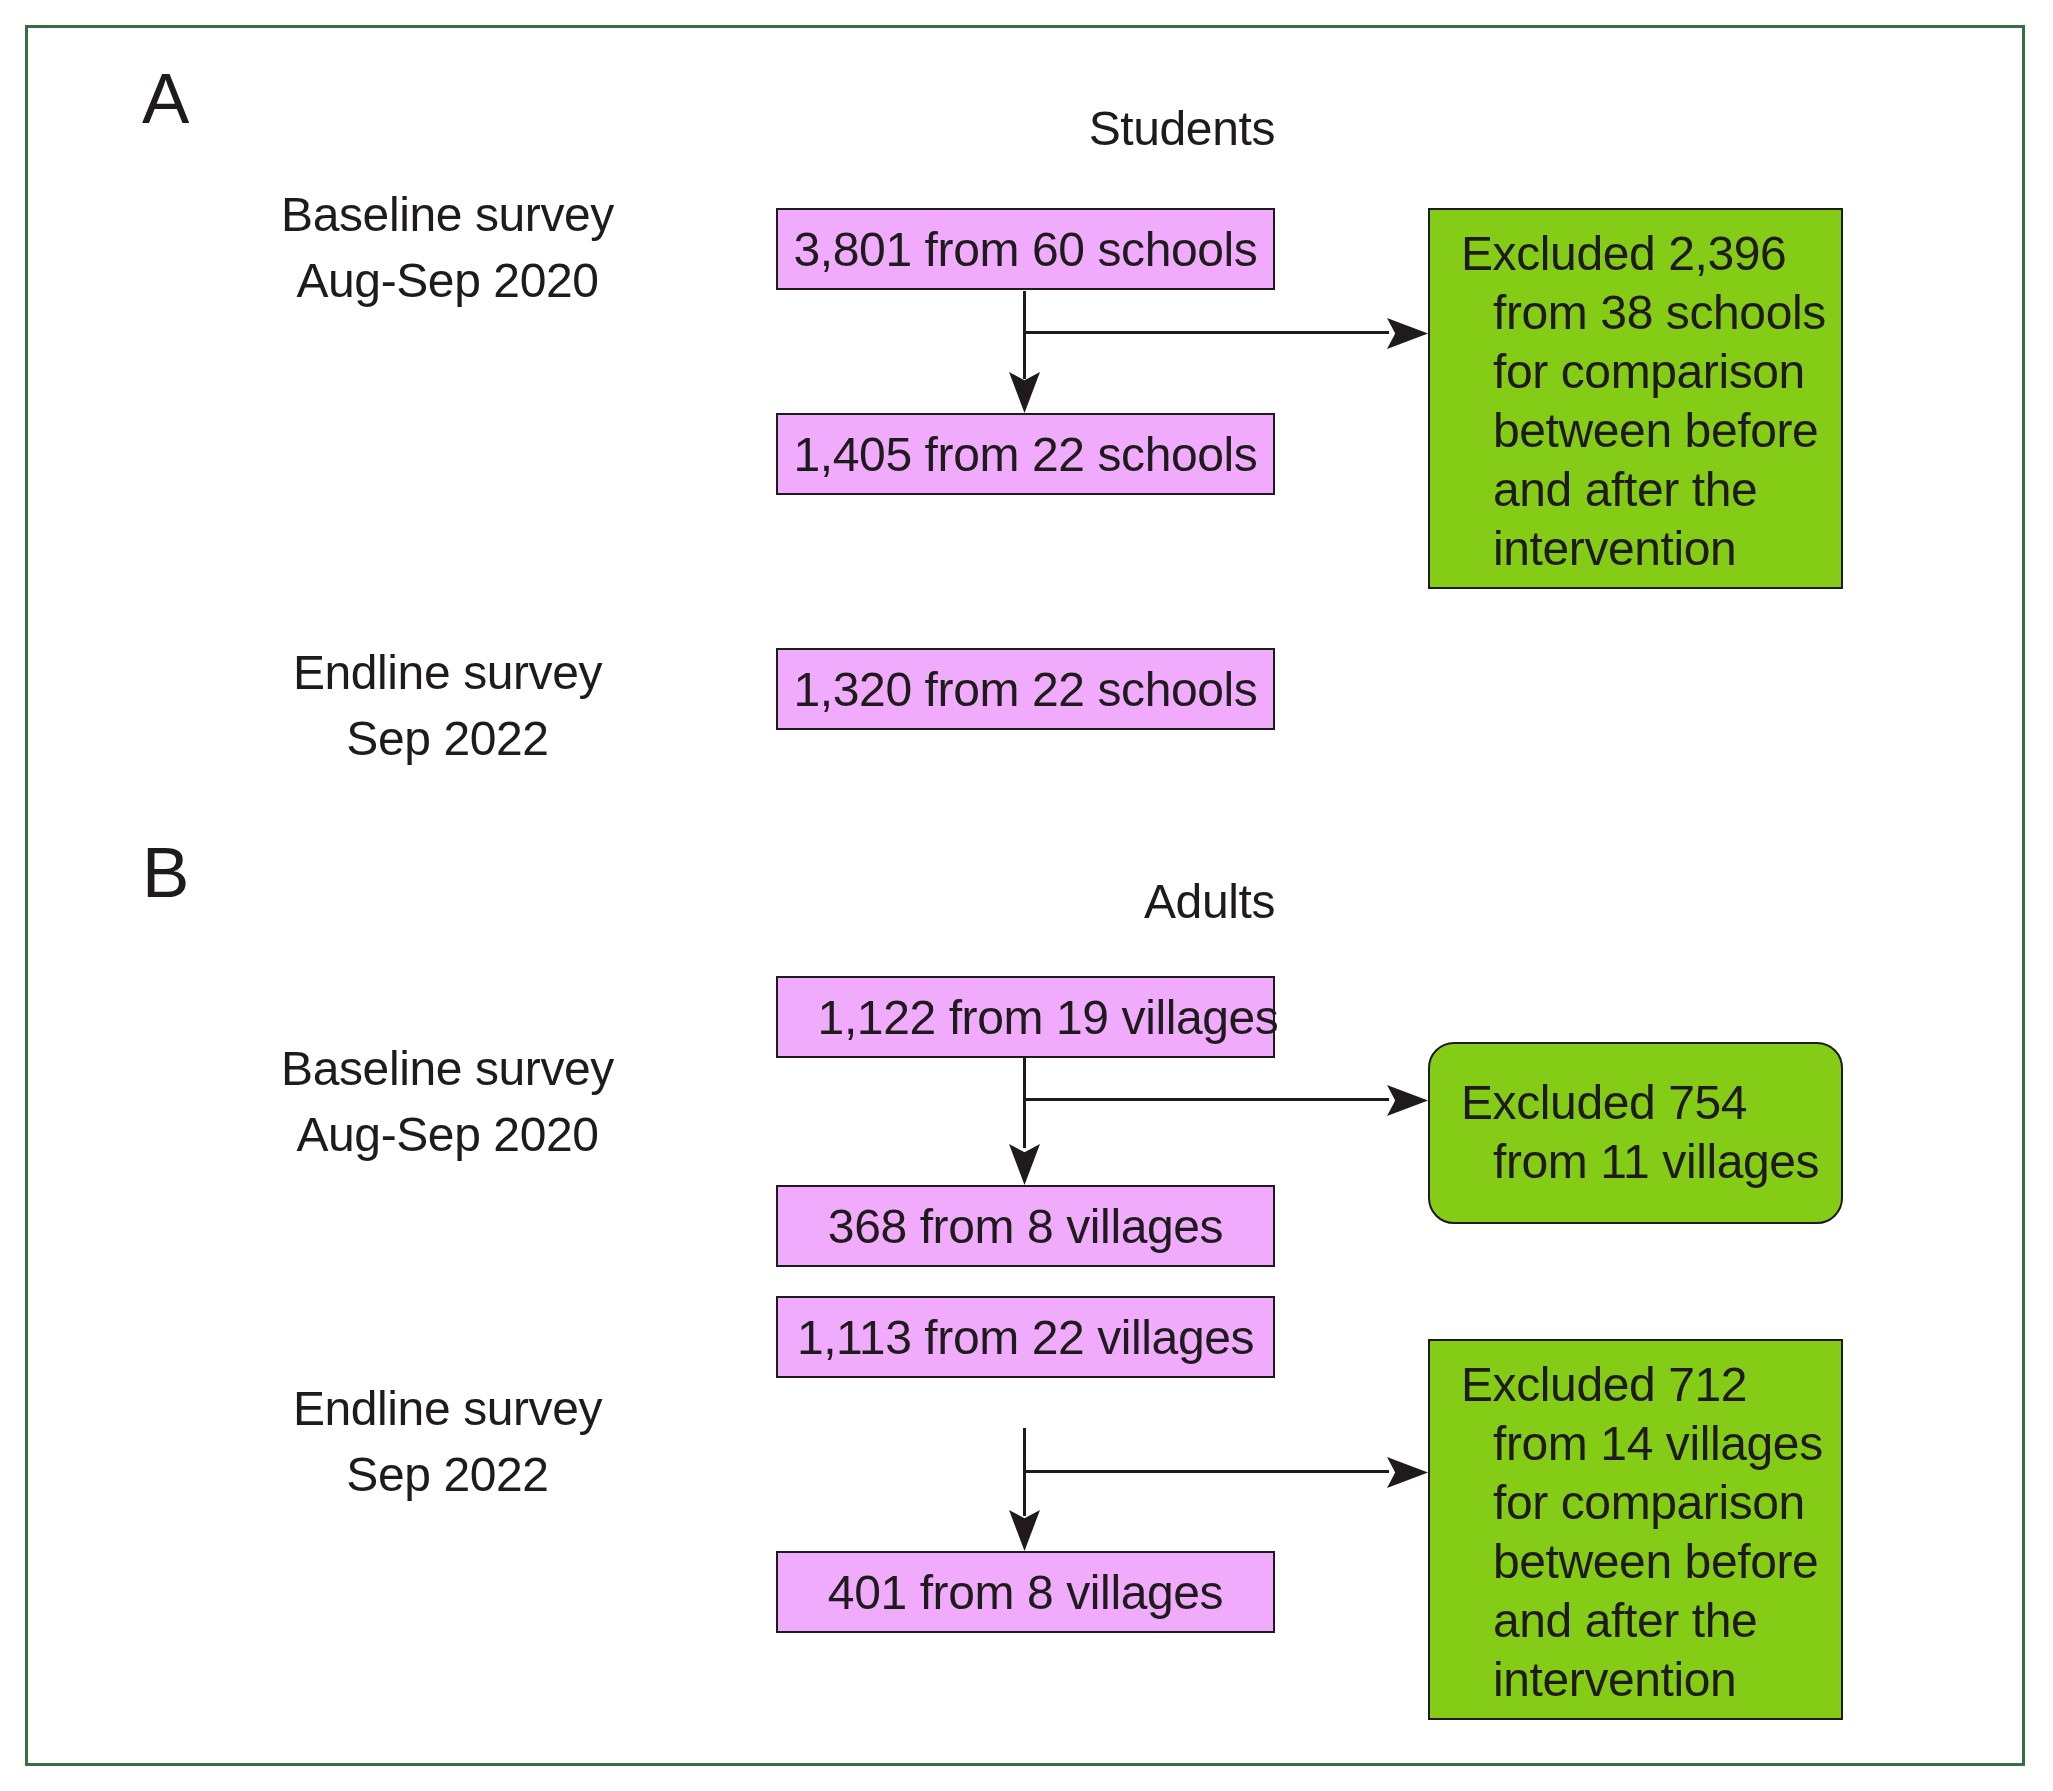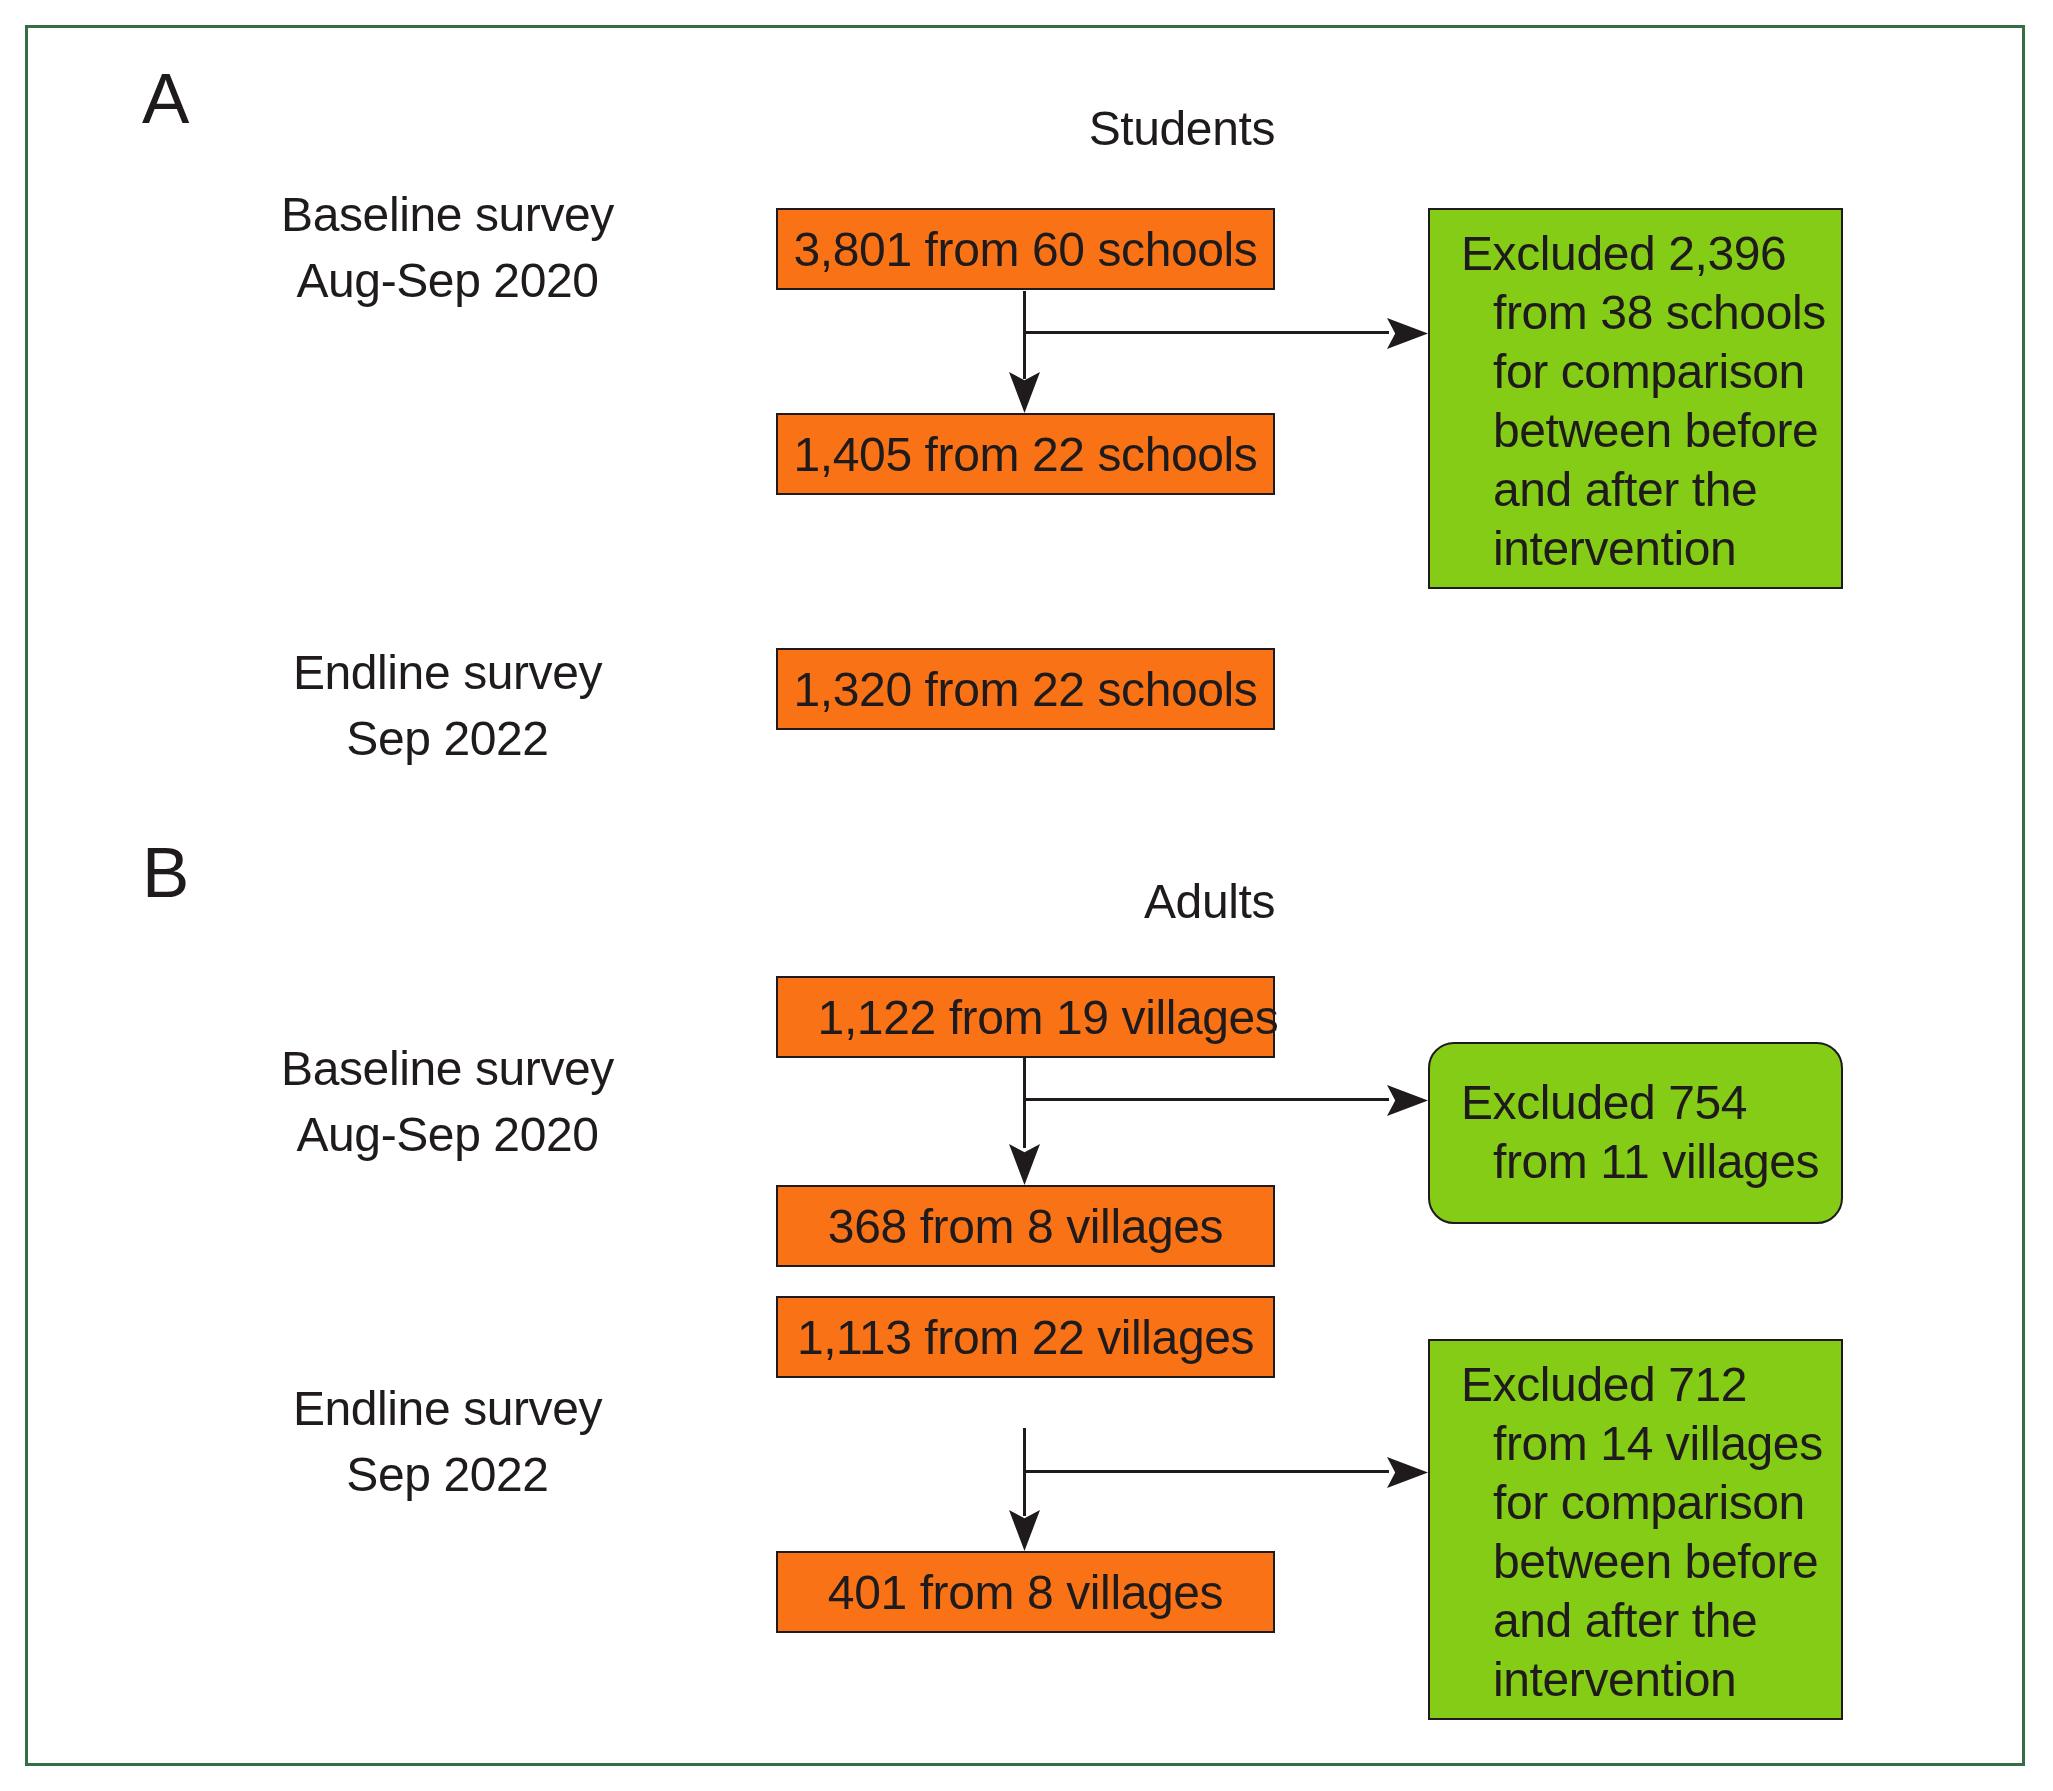--- a/index.html
+++ b/index.html
@@ -48,21 +48,21 @@
     line-height:66px;
     letter-spacing:-0.4px;
   }
   .flow-box{
     position:absolute;
     left:776px;
     width:499px;
     height:82px;
     border:2.5px solid var(--ink);
     box-sizing:border-box;
-    background:#f97316;
+    background:#f0abfc;
     display:flex;
     align-items:center;
     justify-content:center;
     font-size:48px;
     letter-spacing:-0.4px;
     white-space:nowrap;
   }
   .excl-box{
     position:absolute;
     left:1428px;

